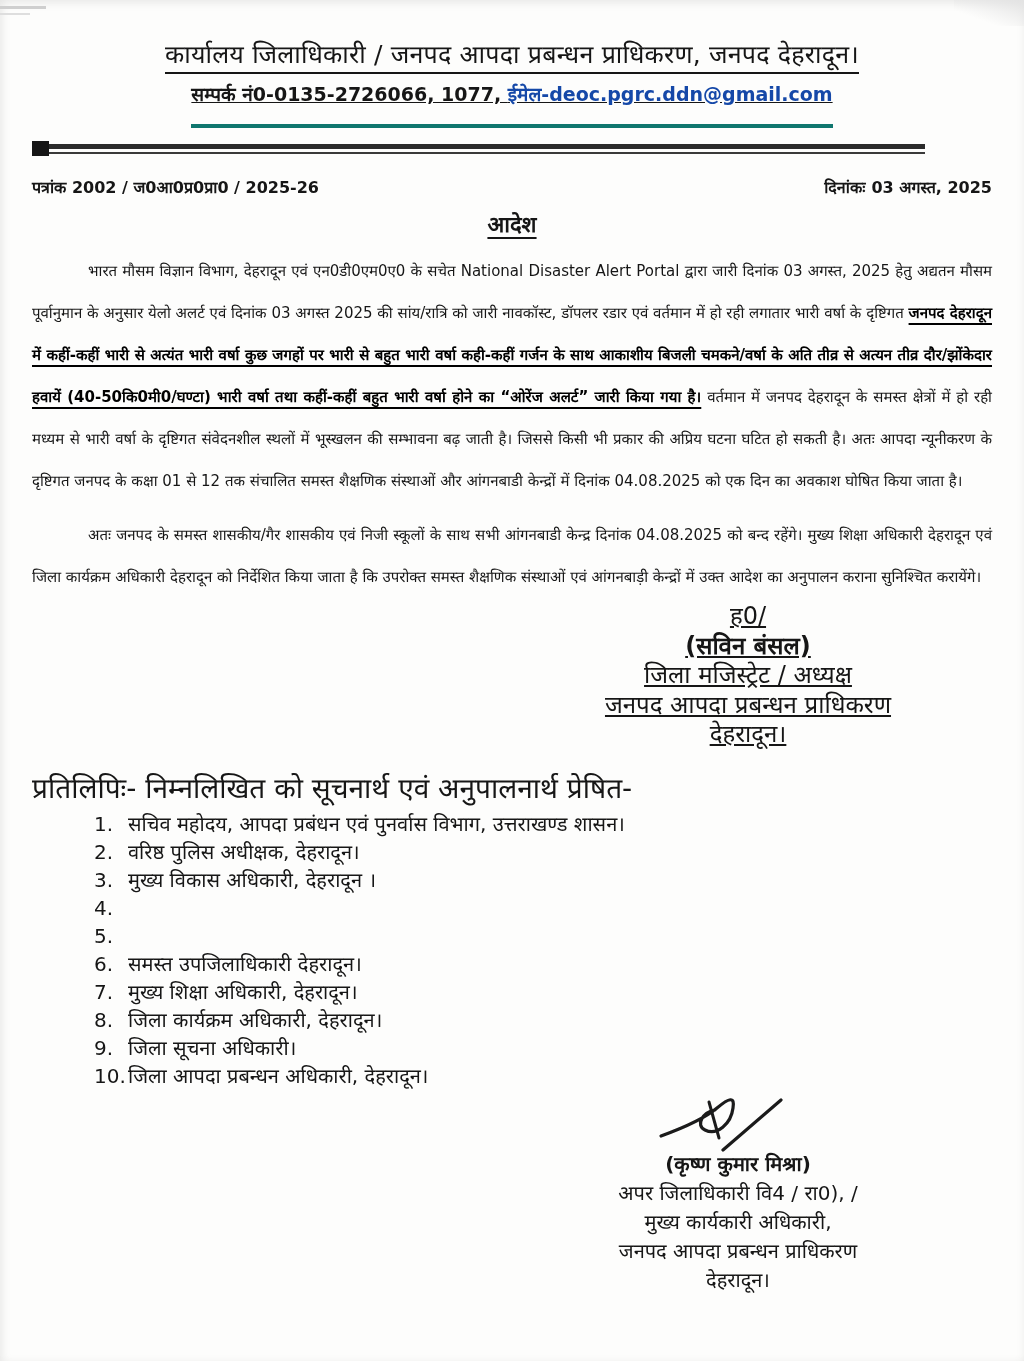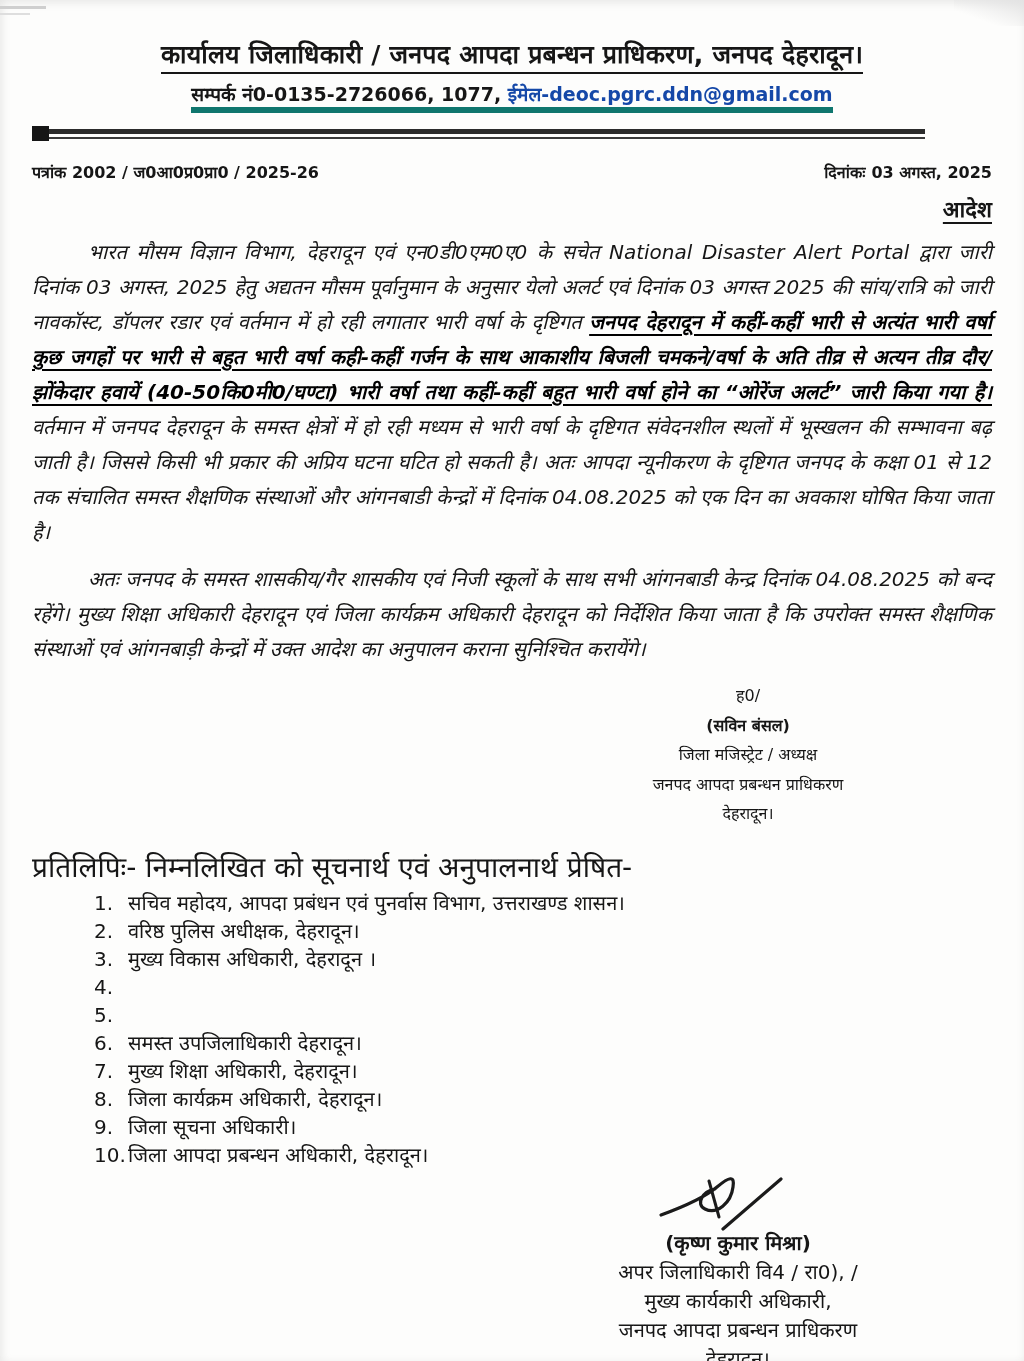--- a/index.html
+++ b/index.html
@@ -16,76 +16,76 @@
   .scan-top-edge{position:absolute;top:6px;left:0;width:46px;height:3px;background:#cfcfcf;}
   .scan-top-edge2{position:absolute;top:13px;left:0;width:30px;height:2px;background:#dedede;}
   .scan-corner{position:absolute;top:0;right:0;width:70px;height:26px;background:linear-gradient(200deg,#e3e3e3,transparent 70%);}
 
   .inner{padding:36px 32px 0 32px;}
 
   
   .hdr{ text-align:center; }
   .office-line{
     display:inline-block;
-    font-size:25px;font-weight:bold;
+    font-size:25px;font-weight:normal;
     padding-bottom:2px;
     border-bottom:2.5px solid #161616;
     letter-spacing:.2px;
   }
   .hdr-center{text-align:center;margin-top:7px;}
   .contact-line{
     display:inline-block;
     font-size:19px;font-weight:bold;
-    border-bottom:6px solid #0f766e;
-    padding-bottom:0;
+    border-bottom:4px solid #0f766e;
+    padding-bottom:17px;
+    text-decoration:underline;
   }
   .contact-email{font-weight:bold;}
 
   
   .rule-wrap{margin-top:16px;position:relative;width:100%;}
   .rule-a{height:5px;background:#2b2b2b;width:93%;}
   .rule-b{height:2px;background:#3a3a3a;width:93%;margin-top:3px;}
   .rule-left-dark{position:absolute;left:0;top:-3px;width:17px;height:15px;background:#161616;}
 
   
   .ref-row{
     display:flex;justify-content:space-between;align-items:baseline;
     margin-top:22px;font-size:16px;font-weight:bold;
   }
   .date-cell span{margin-left:6px;}
   .date-cell .lbl{margin-left:12px;}
 
   
   .doc-title{
-    text-align:right;margin-top:10px;font-size:22px;font-weight:bold;
+    text-align:center;margin-top:10px;font-size:22px;font-weight:bold;
   }
   .doc-title span{
     text-decoration:underline;
     text-underline-offset:5px;
     text-decoration-thickness:2px;
   }
 
   
   .para{
-    font-size:20px;line-height:35px;text-align:justify;
+    font-size:15px;line-height:42px;text-align:justify;
     margin:12px 0 0 0;
     text-indent:56px;
-    font-style:italic;
   }
   .bold-underline{
     font-weight:bold;color:#000;
     text-decoration:underline;
     text-underline-offset:5px;
     text-decoration-thickness:1.8px;
   }
 
   
   .sig1{
-    width:360px;margin:14px 64px 0 auto;
-    text-align:center;font-size:16px;line-height:29.5px;
+    width:360px;margin:4px 64px 0 auto;
+    text-align:center;font-size:24px;line-height:29.5px;text-decoration:underline;
   }
   .sig1 .name{font-weight:bold;}
 
   
   .copy-head{font-size:28px;margin-top:18px;}
   .copy-list{margin-top:4px;}
   .copy-item{display:flex;font-size:20px;line-height:28px;}
   .copy-item .num{width:34px;text-align:left;margin-left:62px;flex:none;}
 
   

